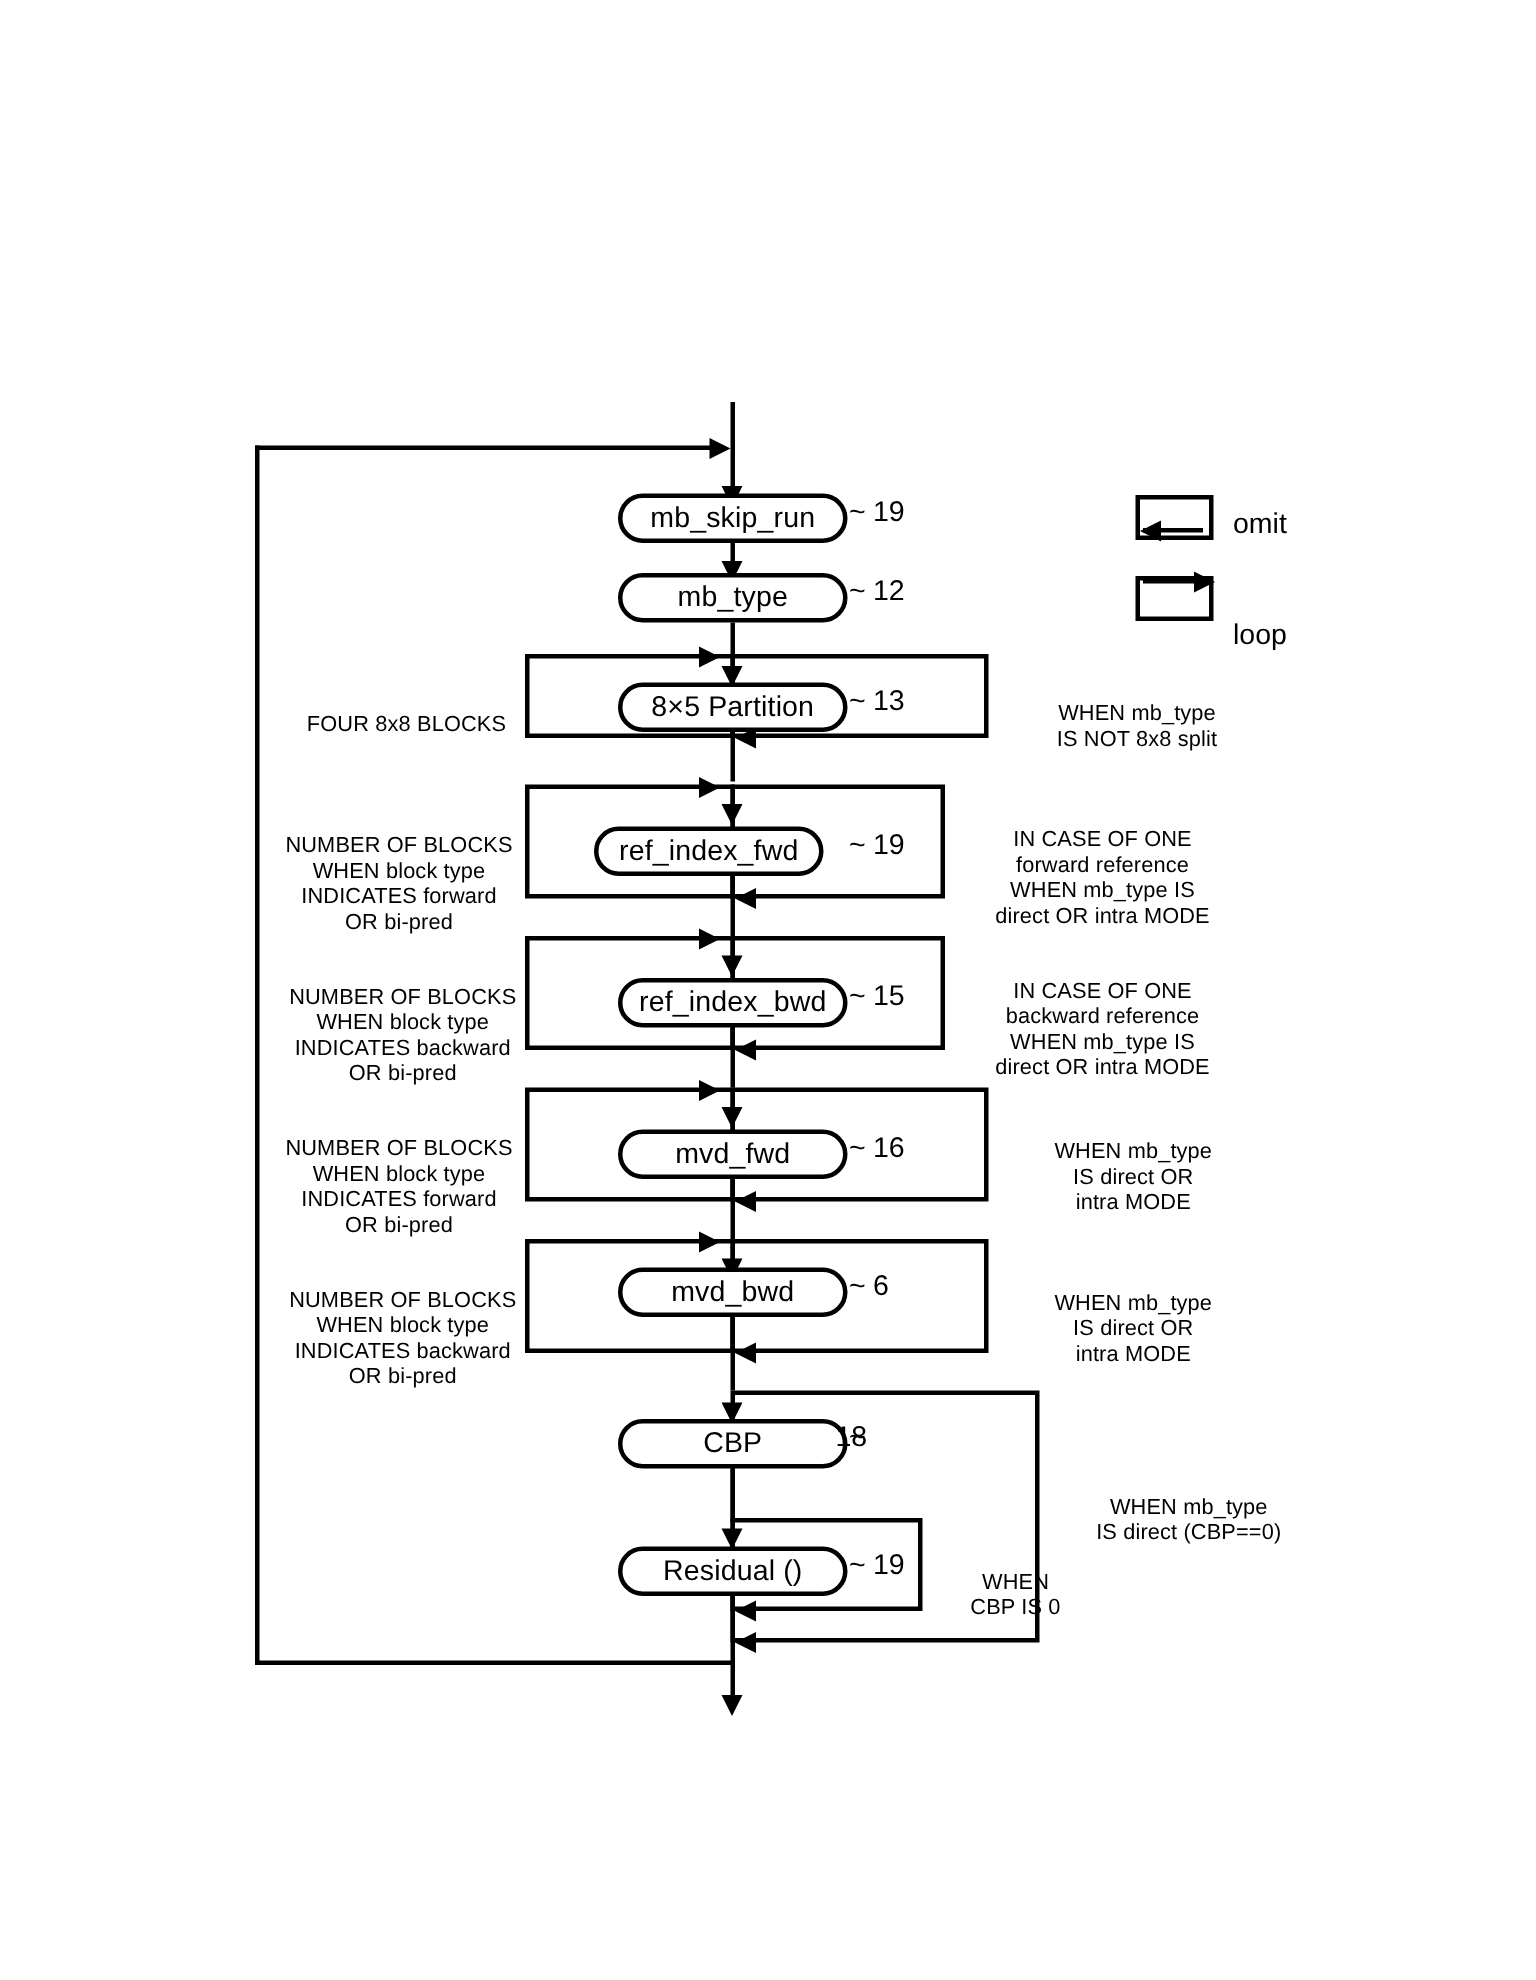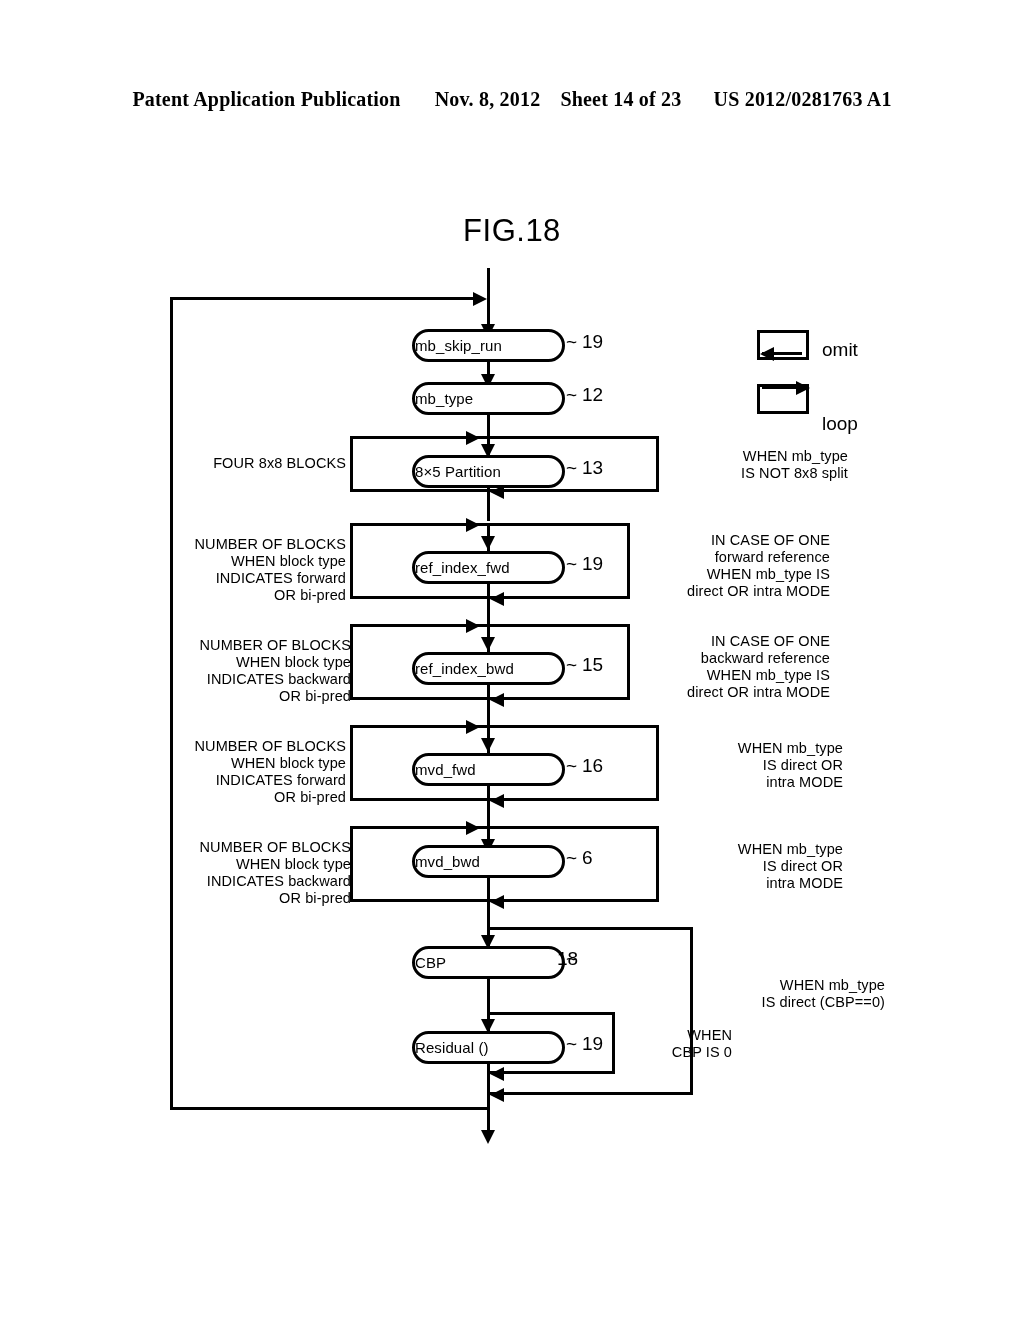--- a/index.html
+++ b/index.html
@@ -77,22 +77,22 @@
   .node {
     position: absolute;
     width: 153px;
     height: 33px;
     border: 3px solid #000;
     border-radius: 17px;
     box-sizing: border-box;
     background: #fff;
     display: flex;
     align-items: center;
-    justify-content: flex-start;
-    font-size: 15px;
+    justify-content: center;
+    font-size: 19px;
     letter-spacing: 0.1px;
     white-space: nowrap;
   }
 
   
   .ref {
     position: absolute;
     font-size: 19px;
     white-space: nowrap;
   }
@@ -102,45 +102,41 @@
   }
 
   
   .note {
     position: absolute;
     font-size: 14.5px;
     line-height: 17px;
     white-space: pre-line;
     letter-spacing: 0.1px;
   }
-  .note-l { text-align: right; }
+  .note-l { text-align: center; margin-top: 20px; }
 
   
   .legend-box {
     position: absolute;
     width: 52px;
     height: 30px;
     border: 3px solid #000;
     box-sizing: border-box;
   }
   .legend-label {
     position: absolute;
     font-size: 19px;
   }
 </style>
 </head>
 <body>
 
 <div id="page">
 
-  <div class="hdr">
-    <span>Patent Application Publication</span><span class="gapA"></span><span>Nov. 8, 2012</span><span class="gapB"></span><span>Sheet 14 of 23</span><span class="gapC"></span><span>US 2012/0281763 A1</span>
-  </div>
-
-  <div class="fig-title">FIG.18</div>
+
 
   <div class="legend-box" style="left:757px; top:330px;"></div>
 
   <div class="hline" style="left:762px; top:352px; width:40px;"></div>
   <div class="ar ar-left" style="left:760px; top:346.5px;"></div>
   <div class="legend-label" style="left:822px; top:339px;">omit</div>
 
   <div class="legend-box" style="left:757px; top:384px;"></div>
 
   <div class="hline" style="left:762px; top:386px; width:40px;"></div>
@@ -191,21 +187,21 @@
 IS NOT 8x8 split</div>
 
   <div class="vline" style="left:487px; top:489px; height:32px;"></div>
 
   <div class="rect" style="left:350px; top:523px; width:140px; height:76px;"></div>
   <div class="ar ar-right" style="left:466px; top:517.5px;"></div>
   <div class="rect" style="left:487px; top:523px; width:143px; height:76px;"></div>
   <div class="ar ar-left" style="left:490px; top:591.5px;"></div>
 
   <div class="ar ar-down" style="left:481px; top:536px;"></div>
-  <div class="node" style="left:412px; top:551px;">
+  <div class="node" style="left:396px; top:551px;">
     <span>ref_index_fwd</span>
   </div>
   <div class="tilde" style="left:566px; top:553px;">~</div>
   <div class="ref" style="left:582px; top:553px;">19</div>
   <div class="vline" style="left:487px; top:584px; height:15px;"></div>
 
   <div class="note note-l" style="left:186px; top:536px; width:160px;">NUMBER OF BLOCKS
 WHEN block type
 INDICATES forward
 OR bi-pred</div>

